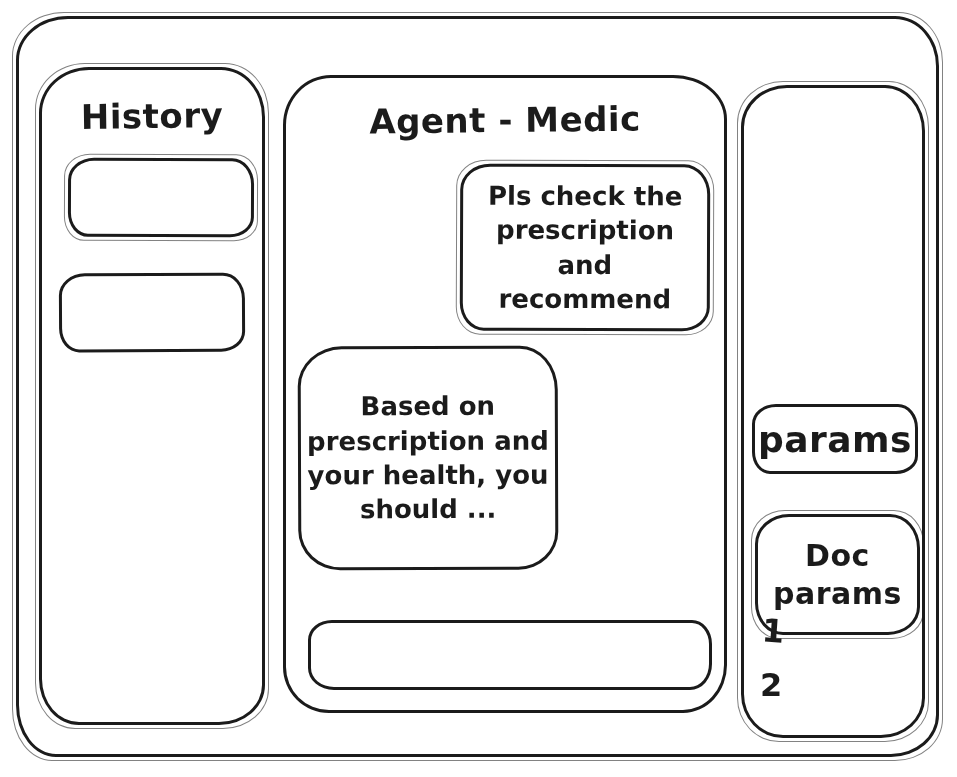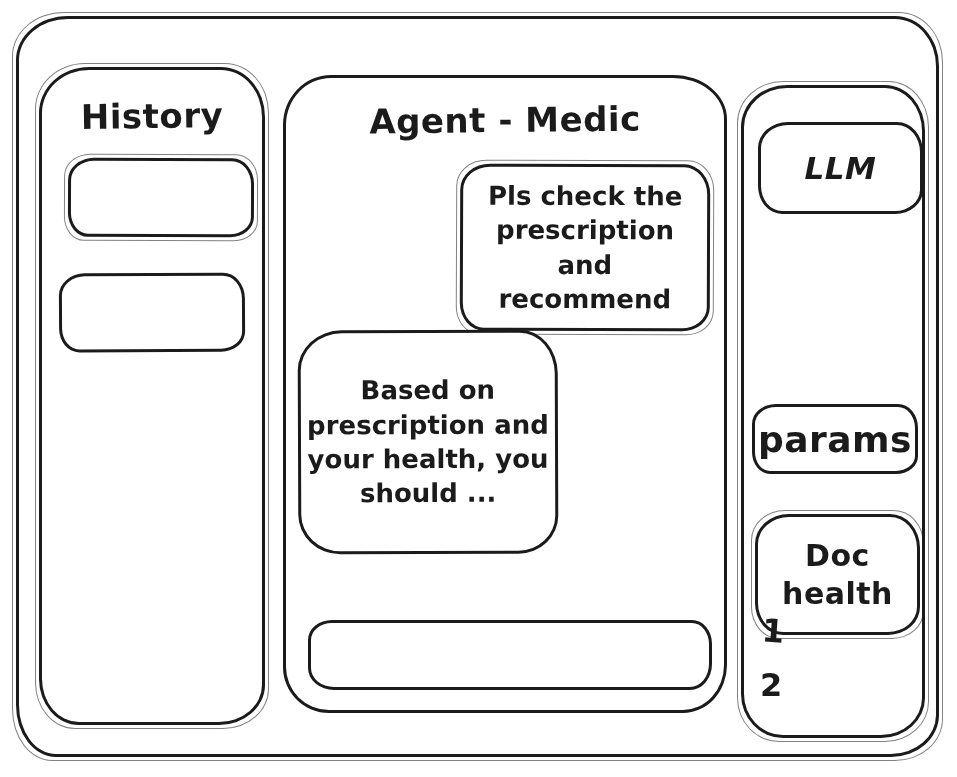--- a/index.html
+++ b/index.html
@@ -92,21 +92,21 @@
     justify-content:center;
   }
   .bubble.user{
     right:14px;top:86px;
     width:250px;min-height:146px;
     padding:12px 14px;
     border-radius:30px 26px 28px 24px / 26px 30px 24px 28px;
     transform:rotate(.2deg);
   }
   .bubble.assistant{
-    left:12px;top:252px;
+    left:12px;top:268px;
     width:260px;min-height:224px;
     padding:16px 4px;
     border-radius:44px 38px 40px 42px / 40px 44px 38px 40px;
     transform:rotate(-.2deg);
   }
   .chat-input{
     position:absolute;
     left:22px;bottom:20px;
     width:404px;height:70px;
     border:3px solid var(--ink);
@@ -188,21 +188,20 @@
       </div>
 
       <div class="bubble assistant">
         <span>Based on prescription and your health, you should ...</span>
       </div>
 
       <input class="chat-input double" type="text" value="" style="">
     </div>
 
     <div class="stroke double tools-panel" style="left:722px;top:66px;">
-      <button class="tool-btn llm">LLM</button>
       <button class="tool-btn params">params</button>
-      <button class="tool-btn docsource double">Doc health</button>
+      <button class="tool-btn docsource double">Doc params</button>
       <span class="doc-num n1 hand">1</span>
       <span class="doc-num n2 hand">2</span>
     </div>
 
   </div>
 </div>
 
 </body></html>

